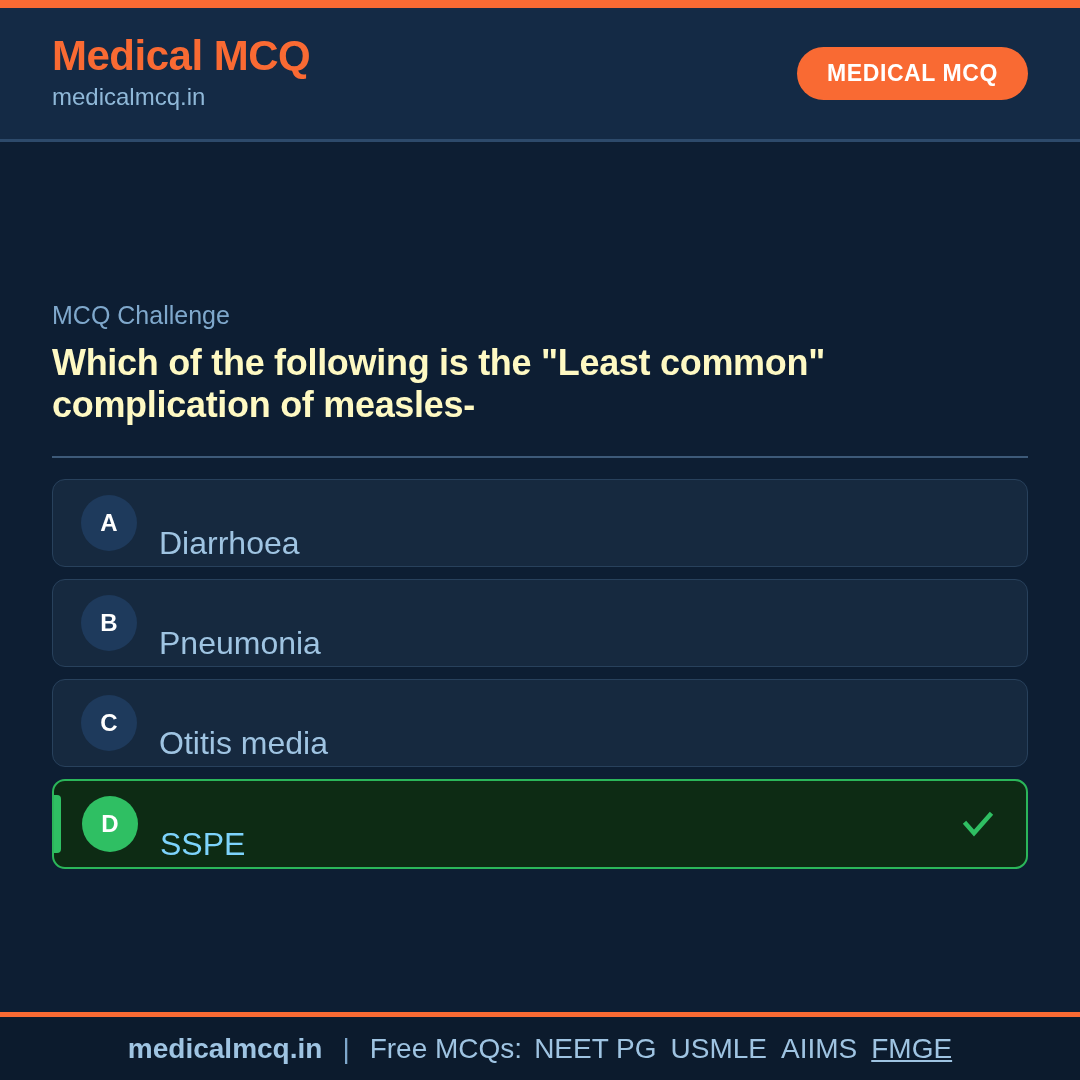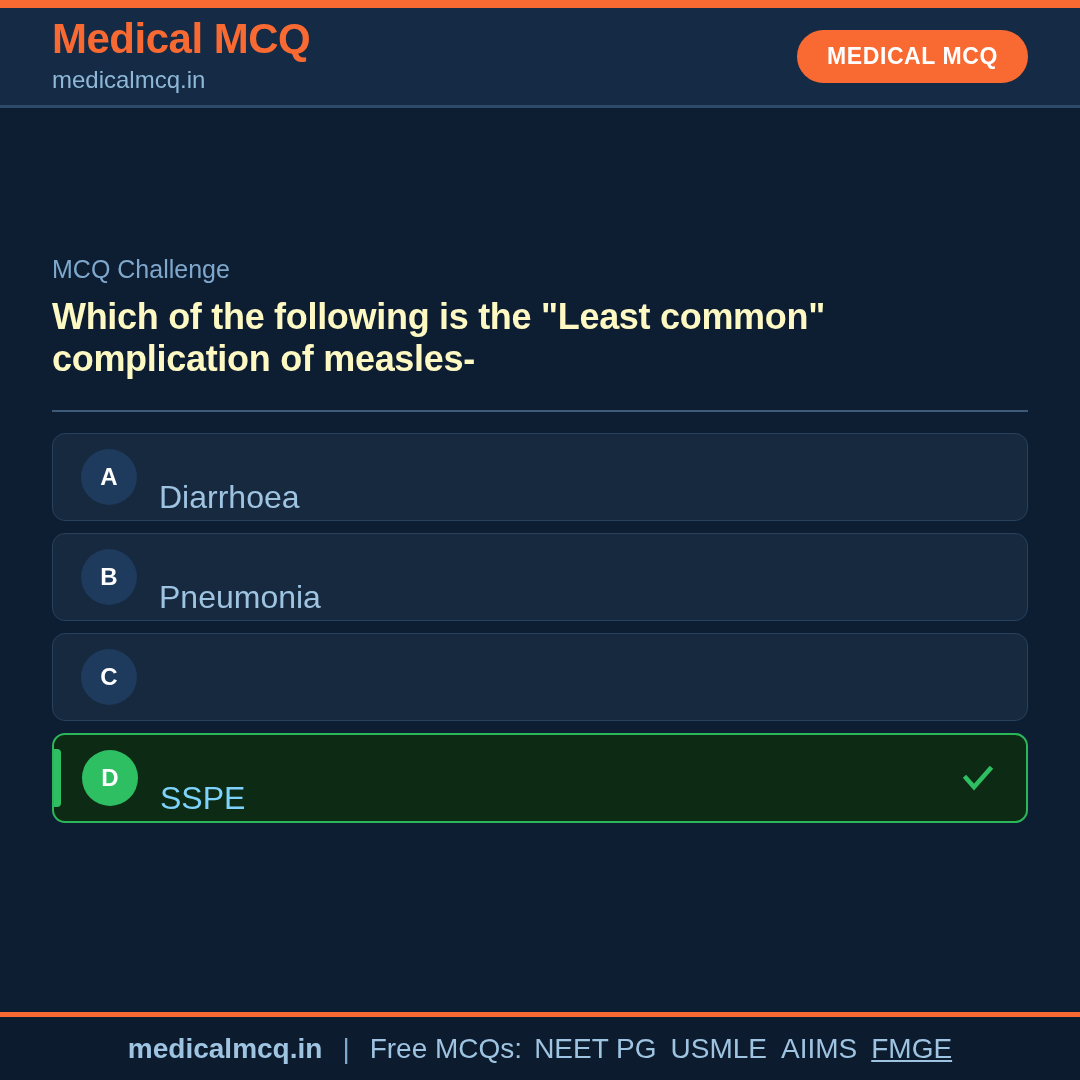--- a/index.html
+++ b/index.html
@@ -25,21 +25,21 @@
   .top-accent {
     height: 8px;
     width: 100%;
     background: #f96a33;
     flex: 0 0 auto;
   }
 
   
   .header {
     position: relative;
-    height: 100px;
+    height: 134px;
     flex: 0 0 auto;
     background: #142a45;
     border-bottom: 3px solid #2d4a6b;
     display: flex;
     align-items: center;
     justify-content: space-between;
     padding: 0 52px;
   }
 
   .brand-block {
@@ -72,21 +72,21 @@
     letter-spacing: 0.6px;
     padding: 13px 30px;
     border-radius: 30px;
     white-space: nowrap;
   }
 
   
   .main {
     flex: 1 1 auto;
     position: relative;
-    padding: 0 52px;
+    padding: 12px 52px;
     display: flex;
     flex-direction: column;
   }
 
   .question-area {
     margin-top: 146px;
   }
 
   .kicker {
     font-size: 25px;
@@ -246,20 +246,21 @@
         <div class="option-label">Diarrhoea</div>
       </div>
 
       <div class="option">
         <div class="option-badge">B</div>
         <div class="option-label">Pneumonia</div>
       </div>
 
       <div class="option">
         <div class="option-badge">C</div>
+        <div class="option-label">Otitis media</div>
       </div>
 
       <div class="option correct">
         <div class="accent-bar"></div>
         <div class="option-badge">D</div>
         <div class="option-label">SSPE</div>
         <div class="check-icon">
           <svg width="40" height="40" viewBox="0 0 40 40">
             <path d="M8 20 L16 29 L32 11" fill="none" stroke="#2fbf63" stroke-width="4.5" stroke-linecap="square" stroke-linejoin="miter"></path>
           </svg>

